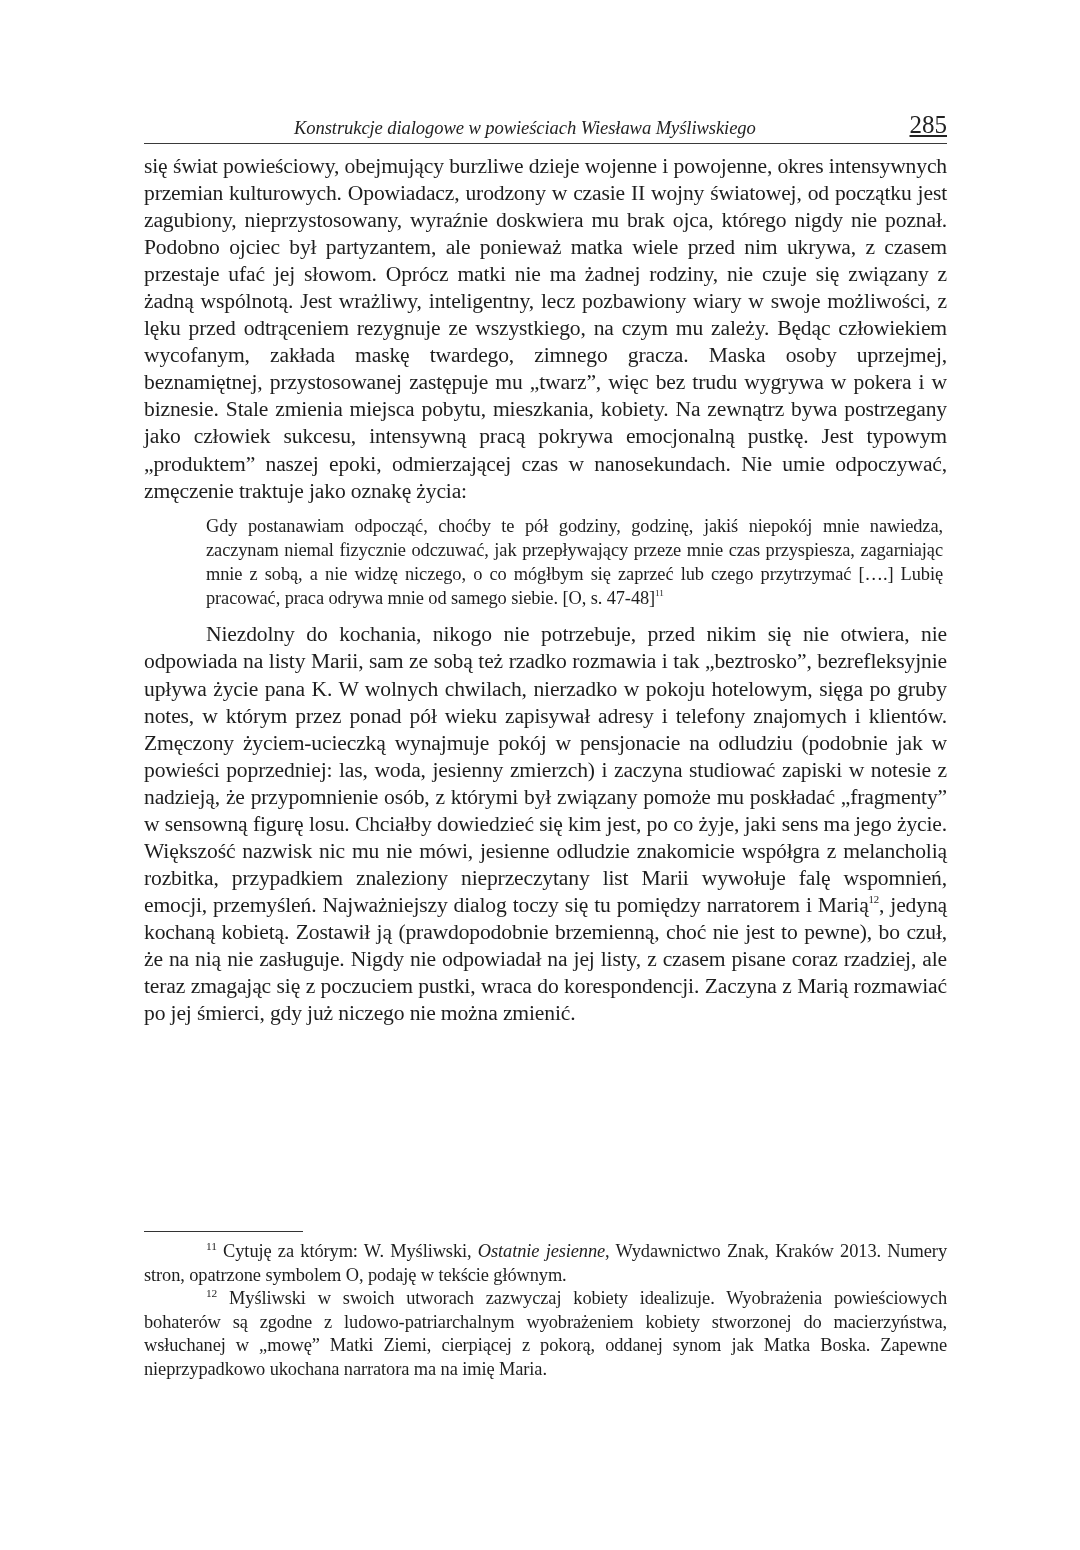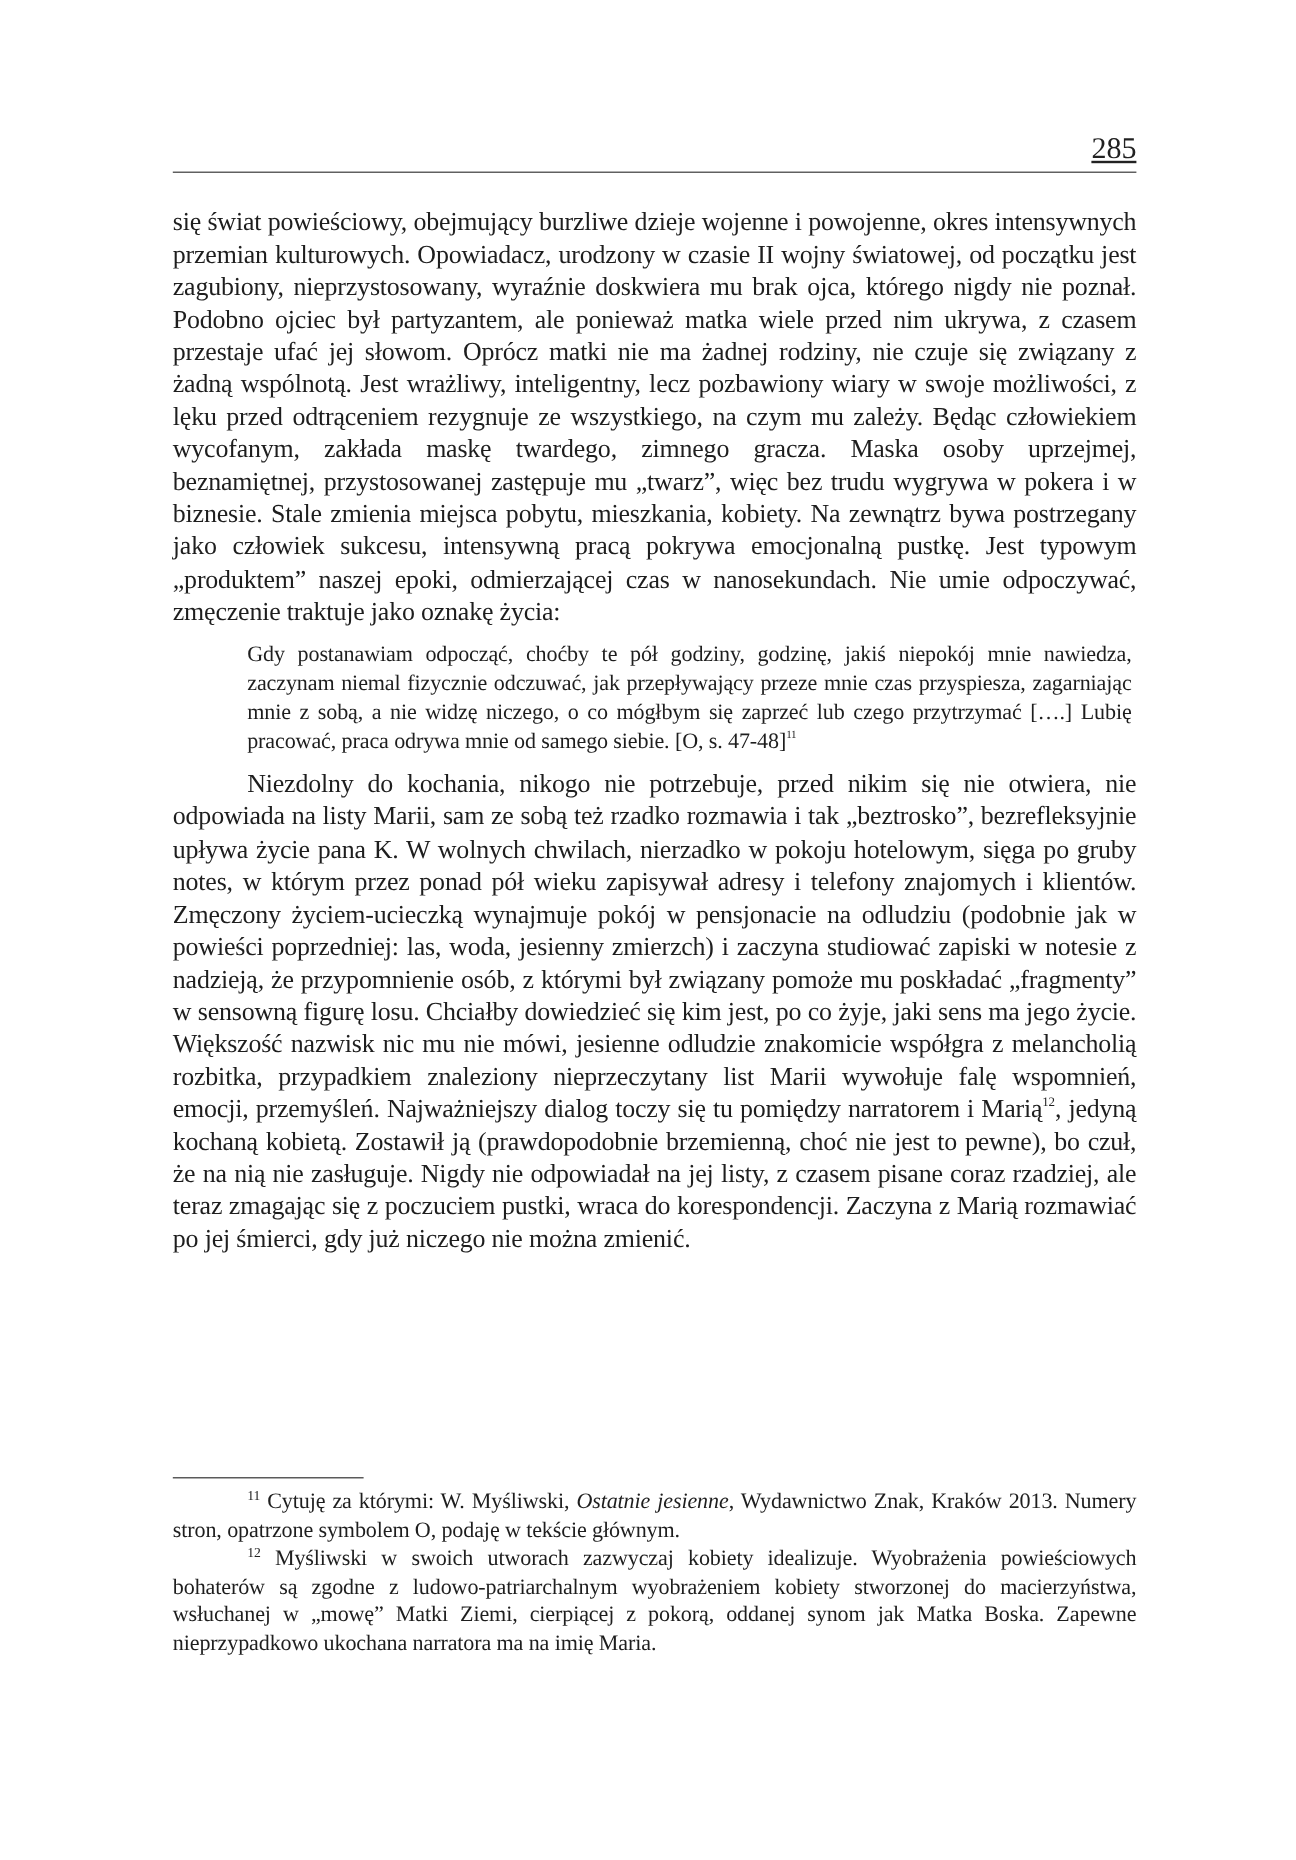--- a/index.html
+++ b/index.html
@@ -41,21 +41,21 @@
   .page-number {
     position: absolute;
     right: 0;
     top: -1px;
     font-size: 25px;
     color: #222;
     text-decoration: underline;
   }
   .body-text {
     position: absolute;
-    top: 172px;
+    top: 153px;
     left: 0;
     width: 803px;
     font-size: 21.6px;
     line-height: 27.05px;
     text-align: justify;
     letter-spacing: -0.15px;
   }
   .body-text p {
     margin: 0;
   }
@@ -101,31 +101,32 @@
     line-height: 0;
   }
   em { font-style: italic; }
 </style>
 </head>
 <body>
 
 <div class="page">
 
   <div class="running-head">
+    <span class="running-title">Konstrukcje dialogowe w powieściach Wiesława Myśliwskiego</span>
     <span class="page-number">285</span>
   </div>
 
   <div class="body-text">
     <p>się świat powieściowy, obejmujący burzliwe dzieje wojenne i powojenne, okres intensywnych przemian kulturowych. Opowiadacz, urodzony w czasie II wojny światowej, od początku jest zagubiony, nieprzystosowany, wyraźnie doskwiera mu brak ojca, którego nigdy nie poznał. Podobno ojciec był partyzantem, ale ponieważ matka wiele przed nim ukrywa, z czasem przestaje ufać jej słowom. Oprócz matki nie ma żadnej rodziny, nie czuje się związany z żadną wspólnotą. Jest wrażliwy, inteligentny, lecz pozbawiony wiary w swoje możliwości, z lęku przed odtrąceniem rezygnuje ze wszystkiego, na czym mu zależy. Będąc człowiekiem wycofanym, zakłada maskę twardego, zimnego gracza. Maska osoby uprzejmej, beznamiętnej, przystosowanej zastępuje mu „twarz”, więc bez trudu wygrywa w pokera i w biznesie. Stale zmienia miejsca pobytu, mieszkania, kobiety. Na zewnątrz bywa postrzegany jako człowiek sukcesu, intensywną pracą pokrywa emocjonalną pustkę. Jest typowym „produktem” naszej epoki, odmierzającej czas w nanosekundach. Nie umie odpoczywać, zmęczenie traktuje jako oznakę życia:</p>
 
     <div class="block-quote"><span>Gdy postanawiam odpocząć, choćby te pół godziny, godzinę, jakiś niepokój mnie nawiedza, zaczynam niemal fizycznie odczuwać, jak przepływający przeze mnie czas przyspiesza, zagarniając mnie z sobą, a nie widzę niczego, o co mógłbym się zaprzeć lub czego przytrzymać [….] Lubię pracować, praca odrywa mnie od samego siebie. [O, s. 47-48]</span><sup>11</sup></div>
 
     <p class="indent"><span>Niezdolny do kochania, nikogo nie potrzebuje, przed nikim się nie otwiera, nie odpowiada na listy Marii, sam ze sobą też rzadko rozmawia i tak „beztrosko”, bezrefleksyjnie upływa życie pana K. W wolnych chwilach, nierzadko w pokoju hotelowym, sięga po gruby notes, w którym przez ponad pół wieku zapisywał adresy i telefony znajomych i klientów. Zmęczony życiem-ucieczką wynajmuje pokój w pensjonacie na odludziu (podobnie jak w powieści poprzedniej: las, woda, jesienny zmierzch) i zaczyna studiować zapiski w notesie z nadzieją, że przypomnienie osób, z którymi był związany pomoże mu poskładać „fragmenty” w sensowną figurę losu. Chciałby dowiedzieć się kim jest, po co żyje, jaki sens ma jego życie. Większość nazwisk nic mu nie mówi, jesienne odludzie znakomicie współgra z melancholią rozbitka, przypadkiem znaleziony nieprzeczytany list Marii wywołuje falę wspomnień, emocji, przemyśleń. Najważniejszy dialog toczy się tu pomiędzy narratorem i Marią</span><sup>12</sup><span>, jedyną kochaną kobietą. Zostawił ją (prawdopodobnie brzemienną, choć nie jest to pewne), bo czuł, że na nią nie zasługuje. Nigdy nie odpowiadał na jej listy, z czasem pisane coraz rzadziej, ale teraz zmagając się z poczuciem pustki, wraca do korespondencji. Zaczyna z Marią rozmawiać po jej śmierci, gdy już niczego nie można zmienić.</span></p>
   </div>
 
   <div class="fn-rule"></div>
 
   <div class="footnotes">
-    <p><span class="fn-num">11</span> <span>Cytuję za którymi: W. Myśliwski, </span><em>Ostatnie jesienne</em><span>, Wydawnictwo Znak, Kraków 2013. Numery stron, opatrzone symbolem O, podaję w tekście głównym.</span></p>
+    <p><span class="fn-num">11</span> <span>Cytuję za którym: W. Myśliwski, </span><em>Ostatnie jesienne</em><span>, Wydawnictwo Znak, Kraków 2013. Numery stron, opatrzone symbolem O, podaję w tekście głównym.</span></p>
     <p><span class="fn-num">12</span> <span>Myśliwski w swoich utworach zazwyczaj kobiety idealizuje. Wyobrażenia powieściowych bohaterów są zgodne z ludowo-patriarchalnym wyobrażeniem kobiety stworzonej do macierzyństwa, wsłuchanej w „mowę” Matki Ziemi, cierpiącej z pokorą, oddanej synom jak Matka Boska. Zapewne nieprzypadkowo ukochana narratora ma na imię Maria.</span></p>
   </div>
 
 </div>
 
 </body></html>

